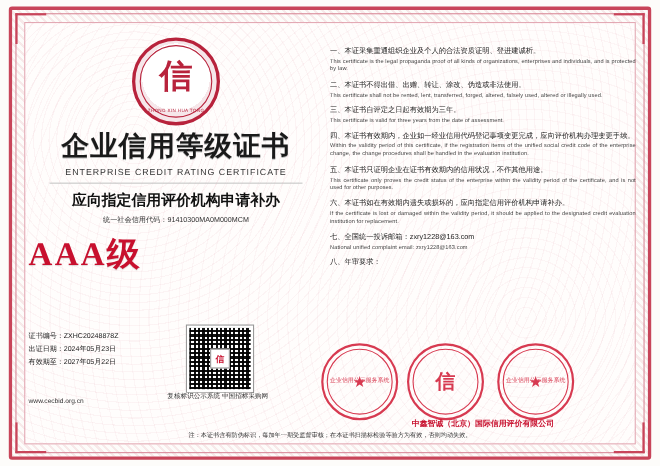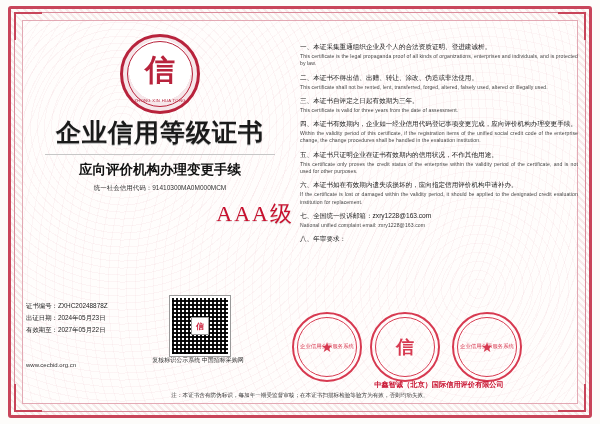--- a/index.html
+++ b/index.html
@@ -108,24 +108,24 @@
     margin-top:5px;
   }
   .para{
     margin:9px 6px 0 6px;
     font-size:7.6px;
     line-height:1.55;
     color:#222;
     text-align:justify;
   }
   .grade{
-    text-align:right;
-    font-family:"Liberation Serif", serif;
-    font-size:22px;
-    font-weight:normal;
+    text-align:left;
+    font-family:"Liberation Serif", serif;
+    font-size:30px;
+    font-weight:bold;
     color:#c8102e;
     letter-spacing:2px;
     margin-top:6px;
     text-shadow:0 1px 1px rgba(0,0,0,.15);
   }
   .fields{
     position:absolute;left:26px;top:300px;width:140px;
     font-size:6.4px;line-height:1.85;color:#222;
   }
   .fields div{white-space:nowrap;}
@@ -222,22 +222,23 @@
   <div class="corner bl"></div>
   <div class="corner br"></div>
 
   <div class="left">
     <div class="emblem">
       <div class="ring"></div>
       <div class="xin">信</div>
       <div class="en">ZHONG XIN HUA TONG</div>
     </div>
     <div class="title-cn">企业信用等级证书</div>
+    <div class="title-en">ENTERPRISE CREDIT RATING CERTIFICATE</div>
     <div class="rule"></div>
-    <div class="company">应向评价机构办理变更手续</div>
+    <div class="company">应向指定信用评价机构申请补办</div>
     <div class="usci">
       <span>统一社会信用代码：</span><span>91410300MA0M000MCM</span>
     </div>
     <div class="grade">AAA级</div>
   </div>
 
   <div class="fields">
     <div>
       <span>证书编号：</span><span>ZXHC20248878Z</span>
     </div>

